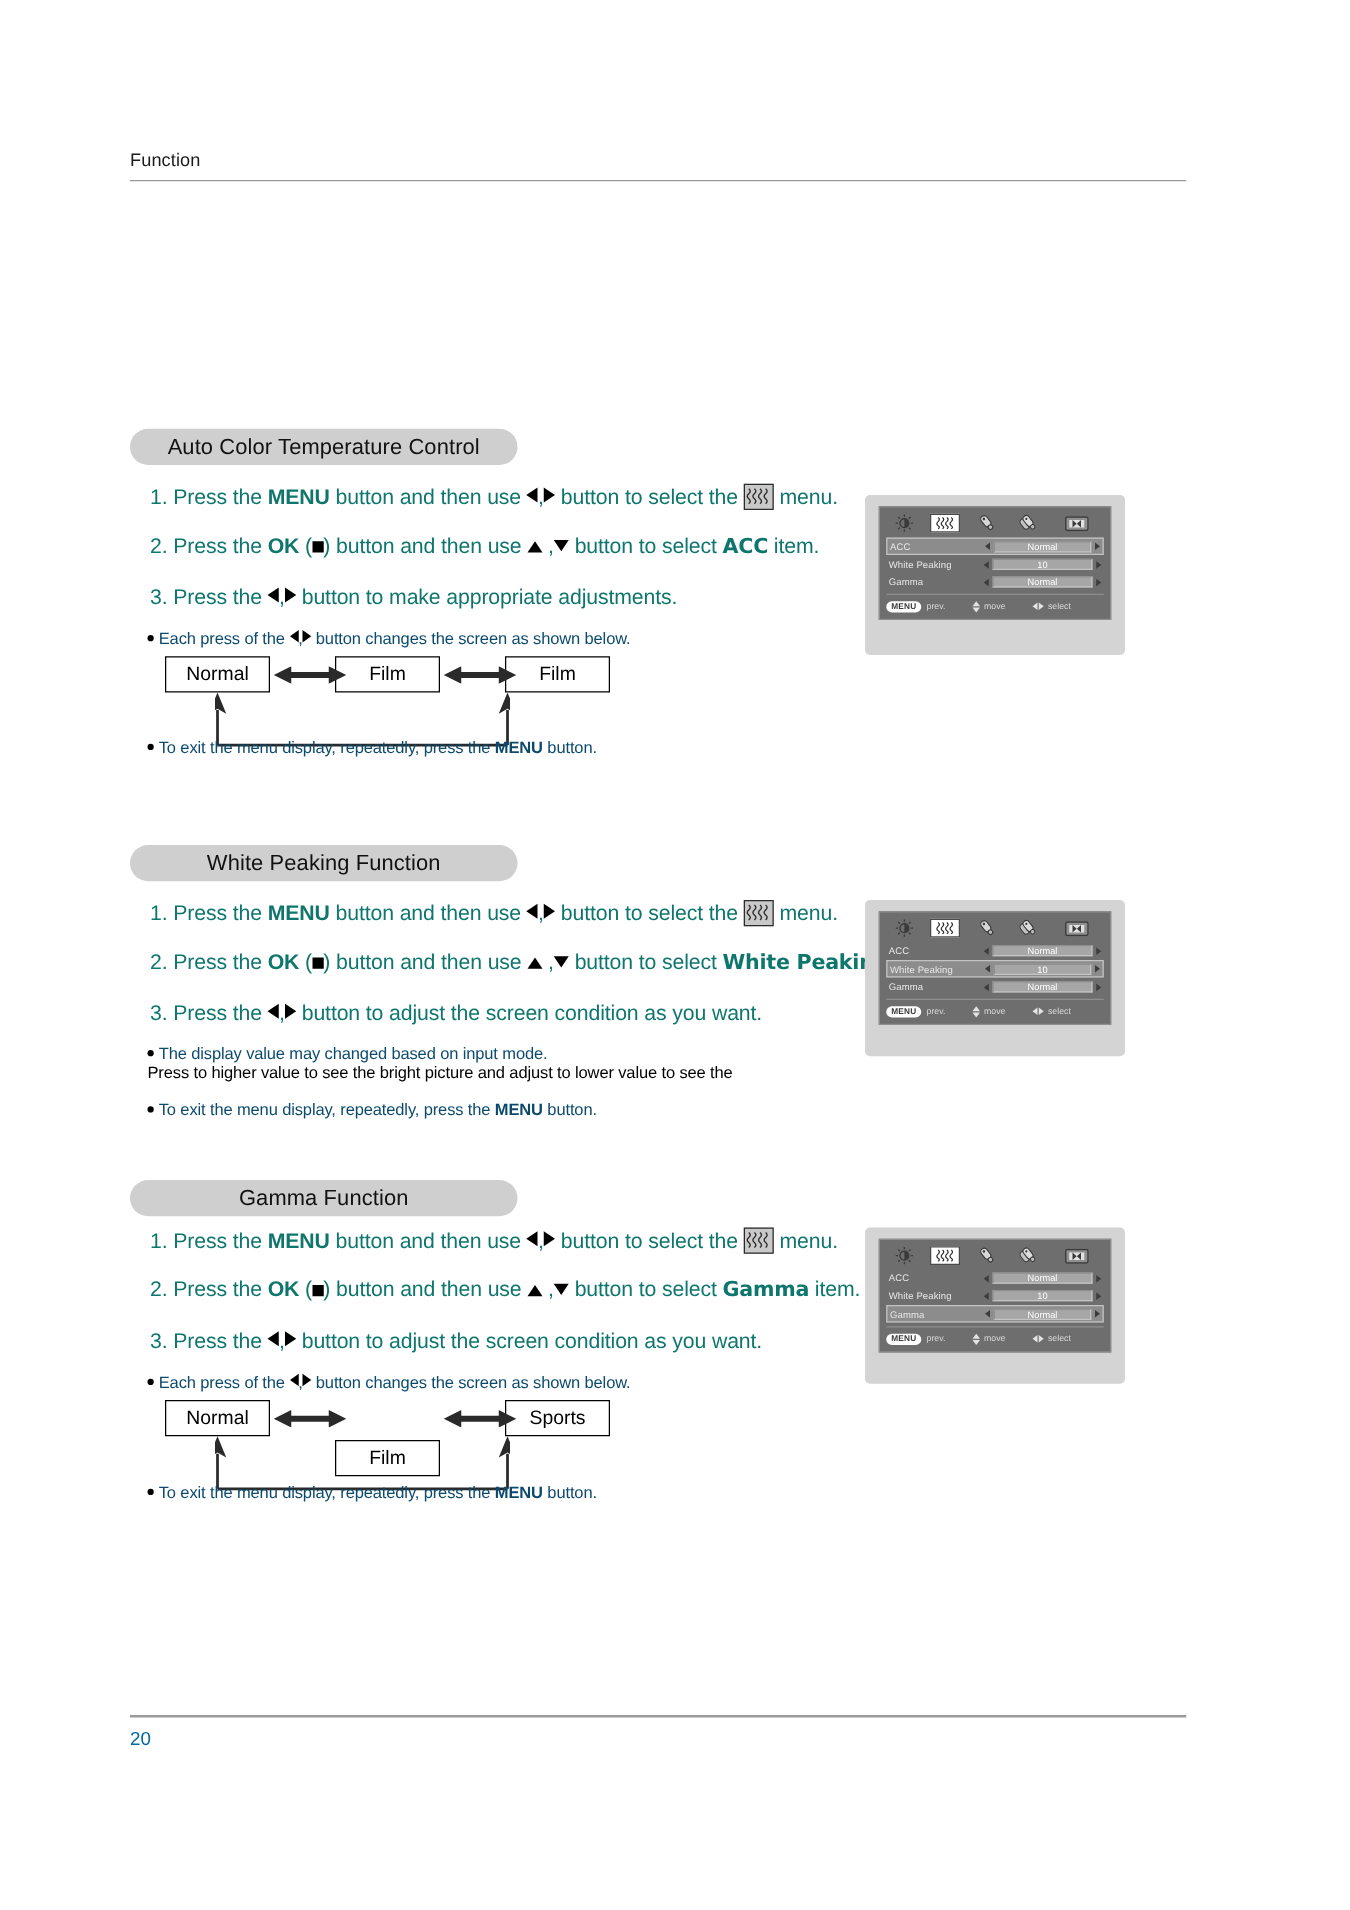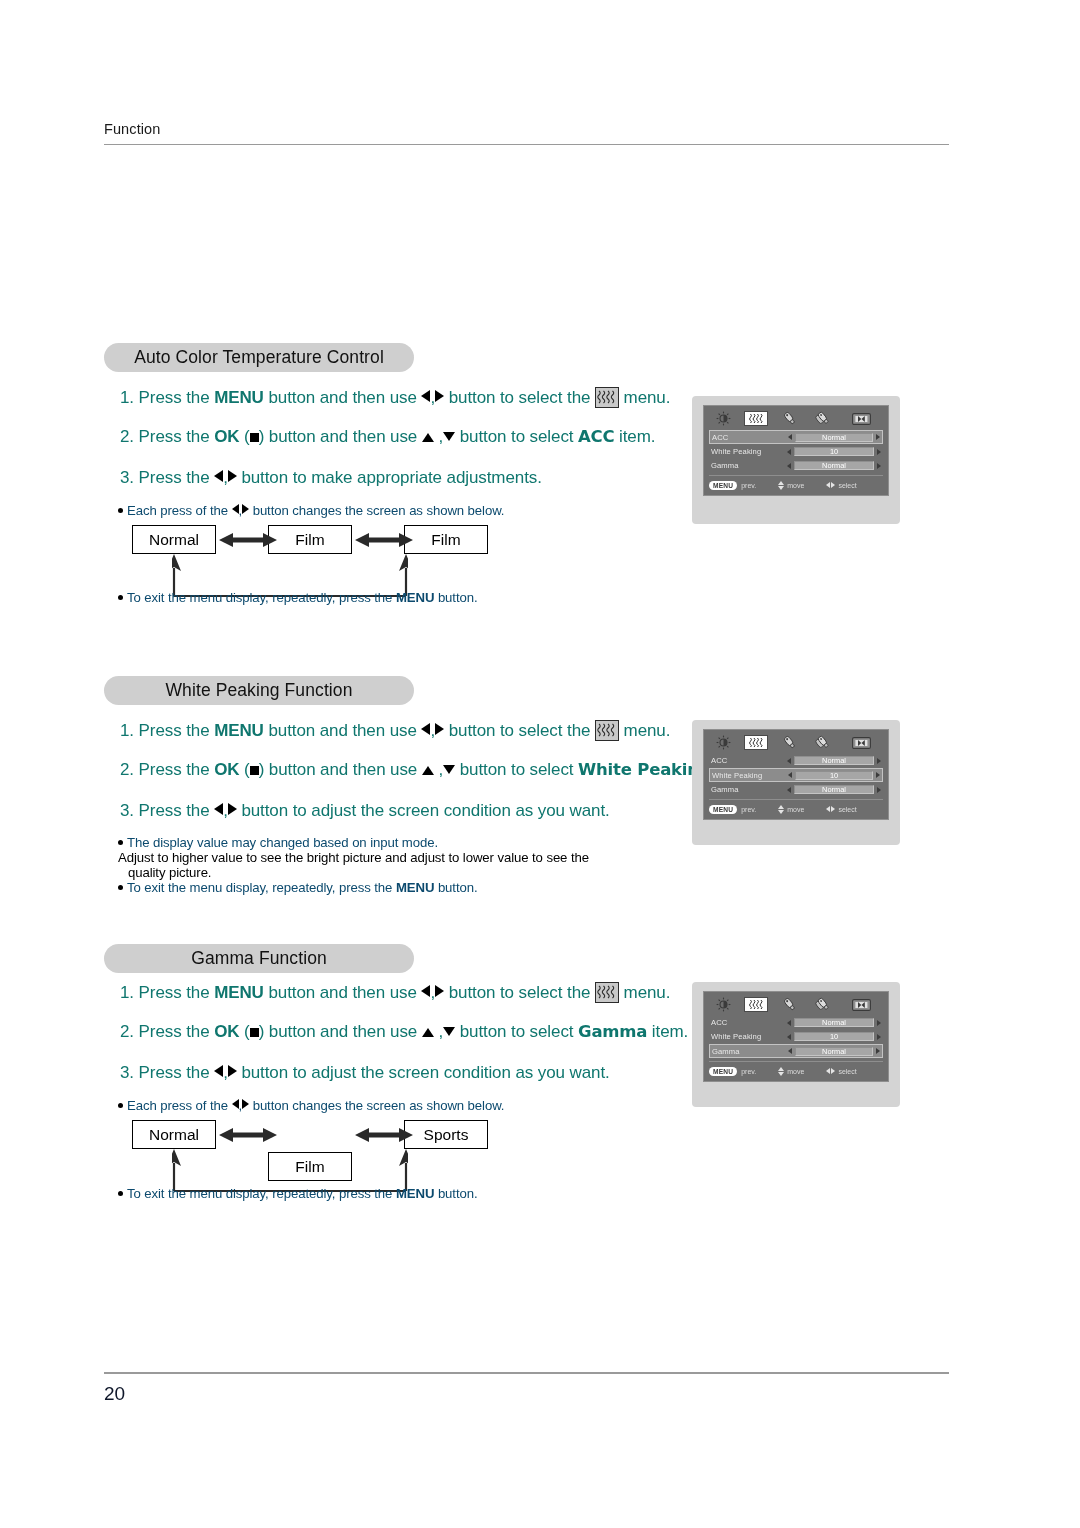--- a/index.html
+++ b/index.html
@@ -56,22 +56,22 @@
     left: 104px;
     top: 1372px;
     width: 845px;
     height: 1.5px;
     background: #9a9a9a;
   }
   .page-number {
     position: absolute;
     left: 104px;
     top: 1383px;
-    font-size: 19px;
-    color: #0f172a;
+    font-size: 15px;
+    color: #0369a1;
   }
 
   
   .section { position: absolute; left: 0; }
   .pill {
     position: absolute;
     left: 104px;
     height: 29px;
     background: #cfcfcf;
     border-radius: 15px;
@@ -502,22 +502,21 @@
     </div>
 
     <div class="step" style="top:801px;">
       <span>3. Press the </span><span class="tri left"></span>,<span class="tri right"></span><span> button to adjust the screen condition as you want.</span>
     </div>
 
     <div class="note" style="top:835px;">
       <span class="bullet"></span><span>The display value may changed based on input mode.</span>
     </div>
     <div class="note-wrap" style="top:850px;">
-      <span class="bullet"></span><span>Adjust  to higher value to see the bright picture and adjust to lower value to see the</span>
-      <span class="ind">quality picture.</span>
+      <span class="bullet"></span><span>Press  to higher value to see the bright picture and adjust to lower value to see the</span>
     </div>
     <div class="note" style="top:880px;">
       <span class="bullet"></span><span>To exit the menu display, repeatedly, press the </span><b>MENU</b><span> button.</span>
     </div>
 
     <div class="osd-shell" style="left:692px; top:720px; height:125px;">
       <div class="osd">
         <div class="osd-tabs">
           <div class="osd-tab">
             <svg width="15" height="15" viewBox="0 0 15 15">

